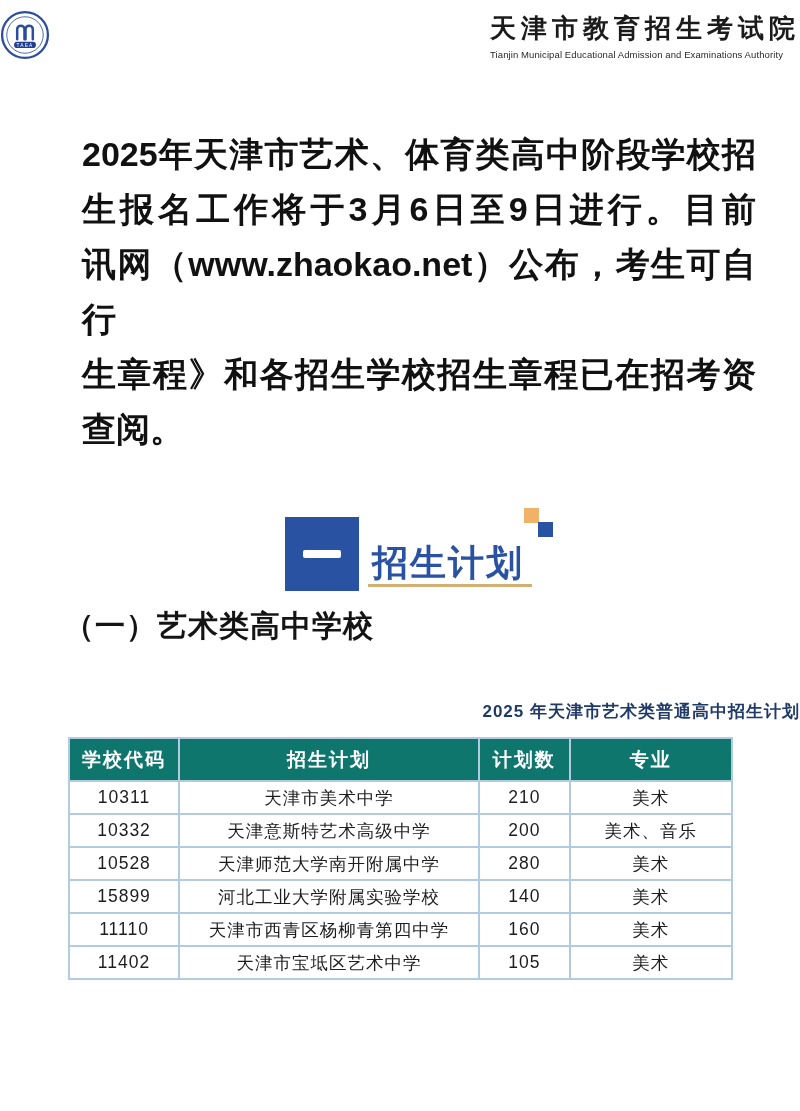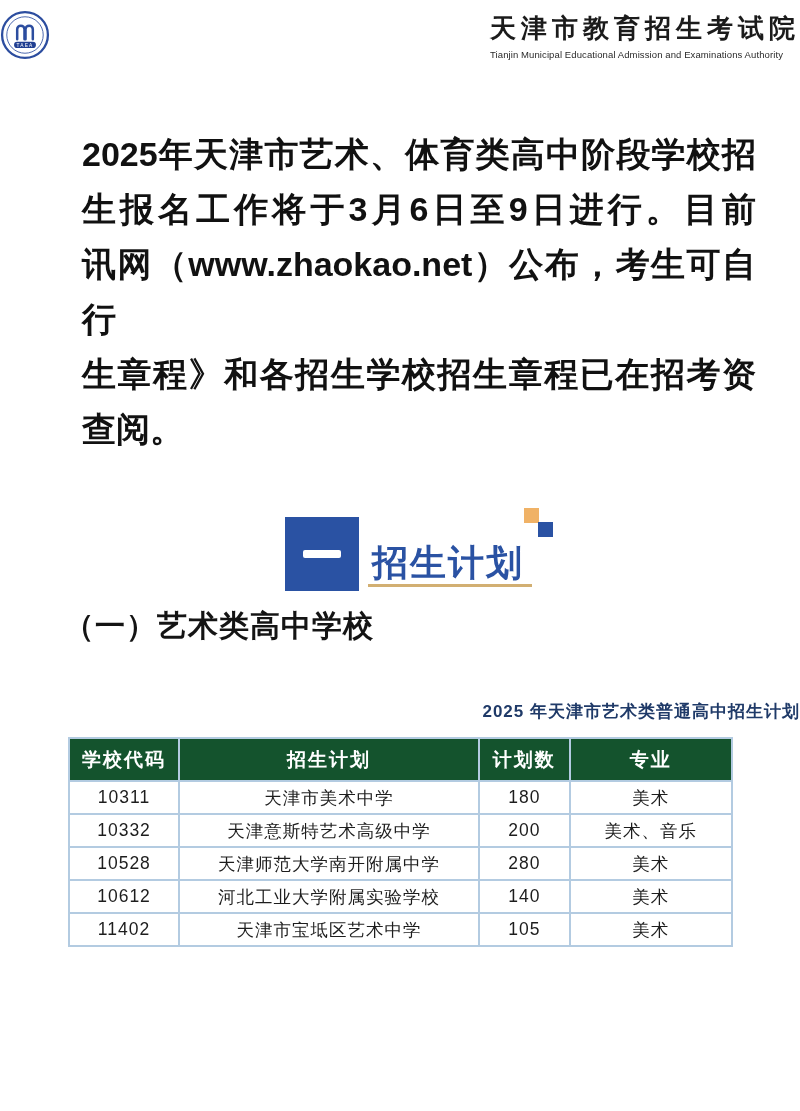--- a/index.html
+++ b/index.html
@@ -40,21 +40,21 @@
   .subsection{position:absolute;top:606px;left:64px;margin:0;font-size:30px;font-weight:600;color:#141414;letter-spacing:1px;}
 
   
   .table-title{position:absolute;top:700px;left:0;right:0;text-align:right;font-size:17px;font-weight:700;color:#1f3a68;letter-spacing:1px;}
   .plan-table{
     position:absolute;top:737px;left:68px;width:665px;
     border-collapse:separate;border-spacing:2px;background:#b3cbe1;
     table-layout:fixed;
   }
   .plan-table th{
-    background:#14532d;color:#ffffff;font-size:19px;font-weight:700;
+    background:#0f766e;color:#ffffff;font-size:19px;font-weight:700;
     height:41px;text-align:center;letter-spacing:2px;padding:0;
   }
   .plan-table td{
     background:#ffffff;color:#1d1d1d;font-size:17.5px;font-weight:500;
     height:31px;text-align:center;padding:0 4px;letter-spacing:1px;
   }
 </style>
 </head>
 <body>
 
@@ -111,39 +111,45 @@
           <th>学校代码</th>
           <th>招生计划</th>
           <th>计划数</th>
           <th>专业</th>
         </tr>
     </thead>
     <tbody id="table-body">
         <tr>
           <td>10311</td>
           <td>天津市美术中学</td>
-          <td>180</td>
+          <td>210</td>
           <td>美术</td>
         </tr>
         <tr>
           <td>10332</td>
           <td>天津意斯特艺术高级中学</td>
           <td>200</td>
           <td>美术、音乐</td>
         </tr>
         <tr>
           <td>10528</td>
           <td>天津师范大学南开附属中学</td>
           <td>280</td>
           <td>美术</td>
         </tr>
         <tr>
-          <td>10612</td>
+          <td>15899</td>
           <td>河北工业大学附属实验学校</td>
           <td>140</td>
+          <td>美术</td>
+        </tr>
+        <tr>
+          <td>11110</td>
+          <td>天津市西青区杨柳青第四中学</td>
+          <td>160</td>
           <td>美术</td>
         </tr>
         <tr>
           <td>11402</td>
           <td>天津市宝坻区艺术中学</td>
           <td>105</td>
           <td>美术</td>
         </tr>
       </tbody>
   </table>

